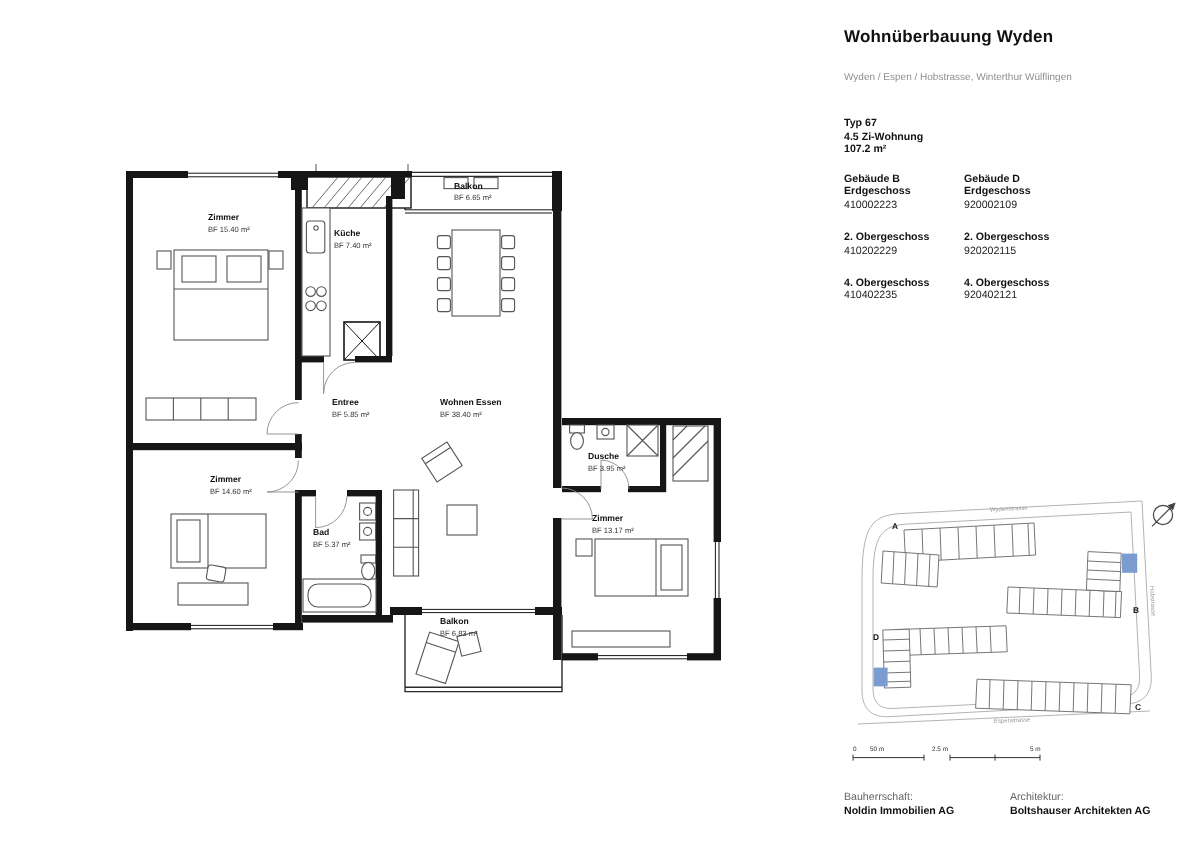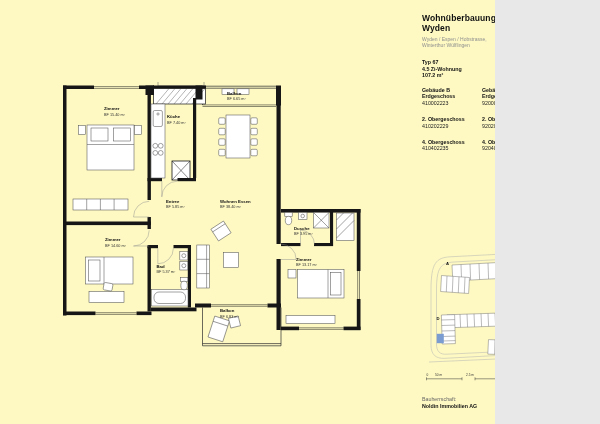--- a/index.html
+++ b/index.html
@@ -1,16 +1,16 @@
 <!DOCTYPE html>
 <html><head>
 <meta charset="utf-8">
 <style>
   html,body{margin:0;padding:0;background:#e8e8e8}
-  #page{position:relative;width:495px;height:424px;background:#fef9c3;
+  #page{position:relative;width:600px;height:424px;background:#ffffff;
         font-family:"Liberation Sans",sans-serif;color:#111;overflow:hidden}
   .abs{position:absolute}
   .title{left:422px;top:13px;font-size:8.5px;font-weight:bold;letter-spacing:0.1px}
   .subtitle{left:422px;top:36px;font-size:5px;color:#8f8f8f}
   .unit{left:422px;top:59px;font-size:5.3px;font-weight:bold;line-height:6.6px}
   .listings{left:422px;top:87px;display:flex}
   .lcol{width:60px}
   .bld,.floor{font-weight:bold;font-size:5.3px;line-height:6.4px}
   .num{font-size:5.3px;line-height:6.4px;color:#222}
   .entry{margin-bottom:10px}

